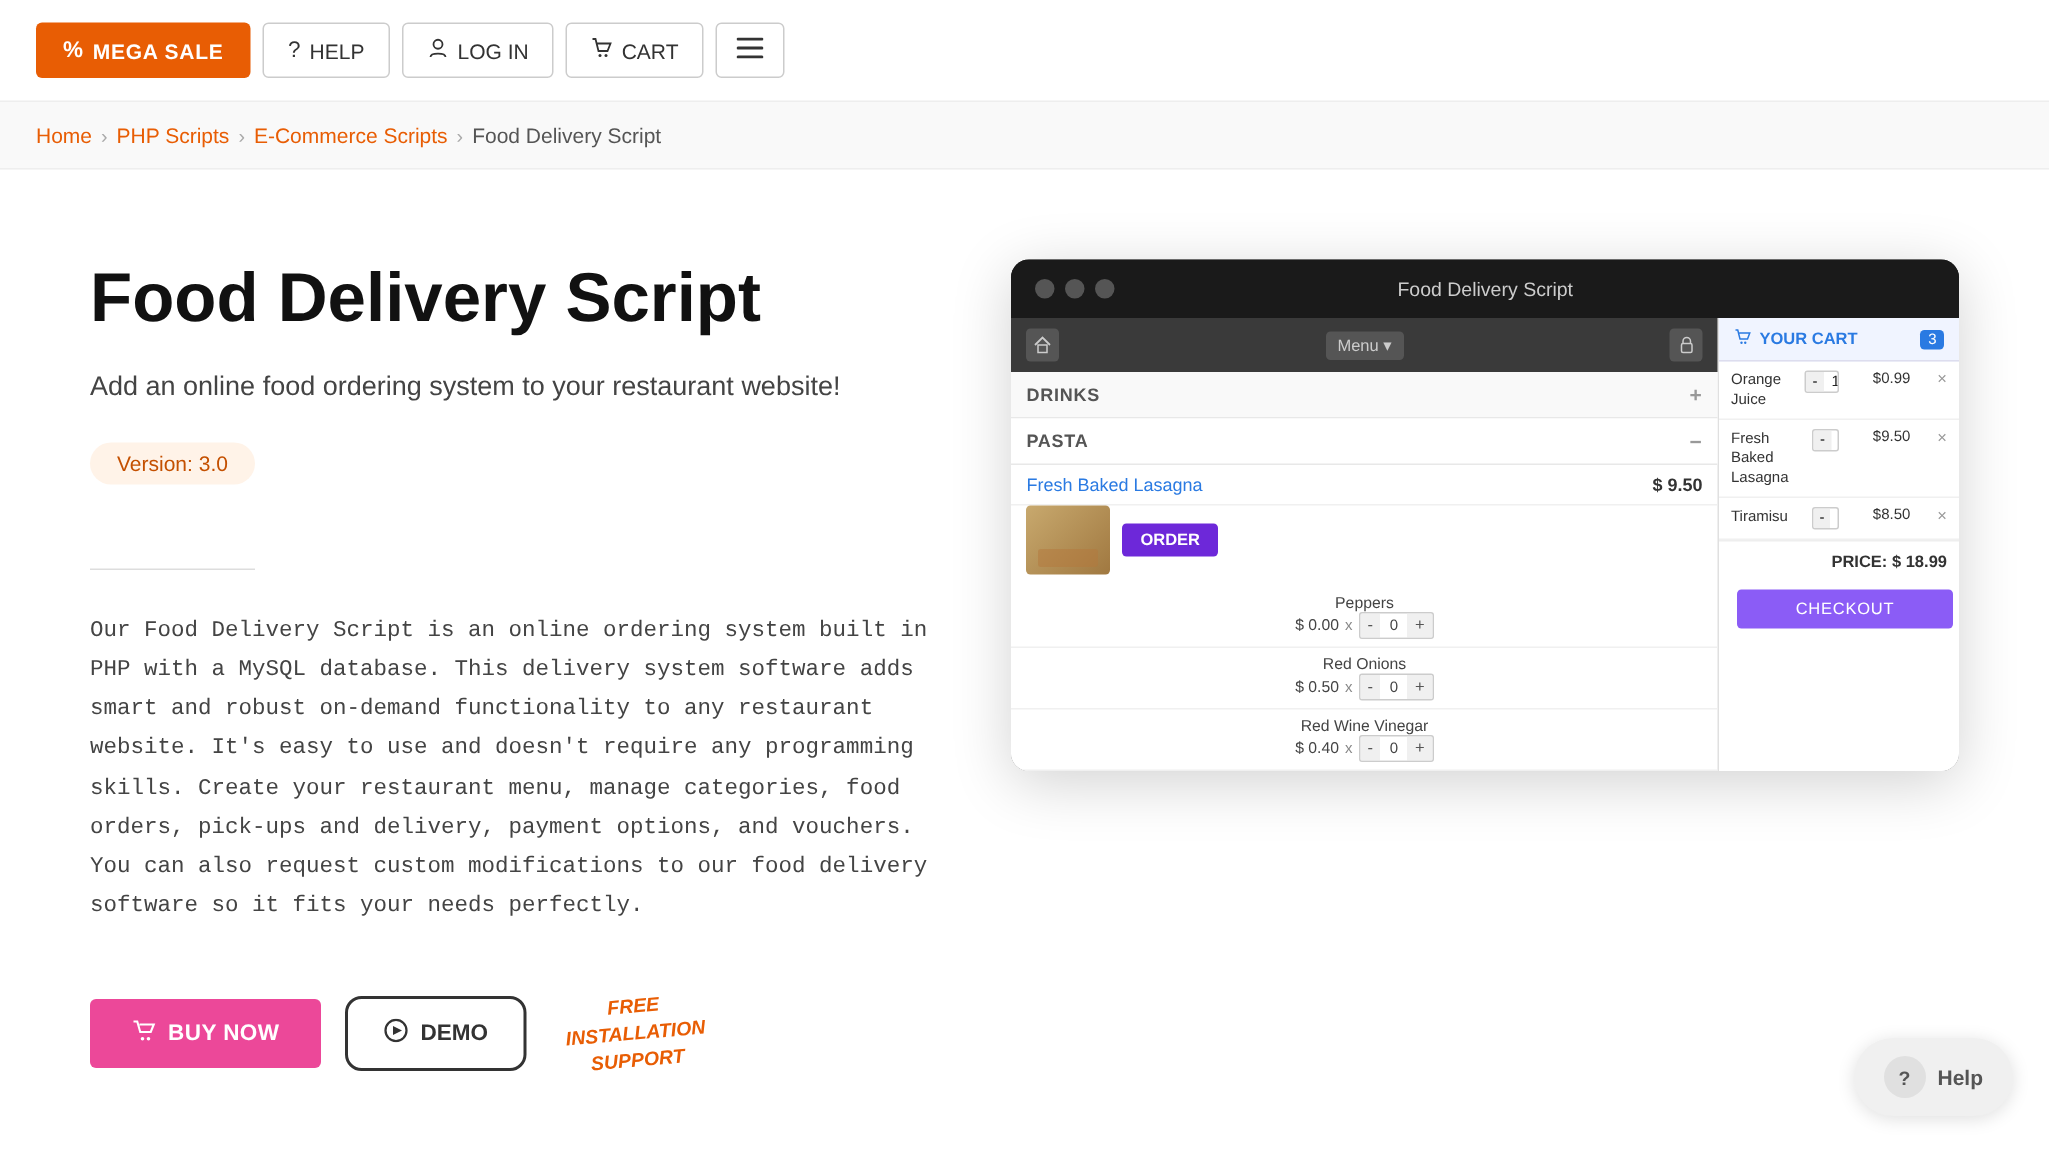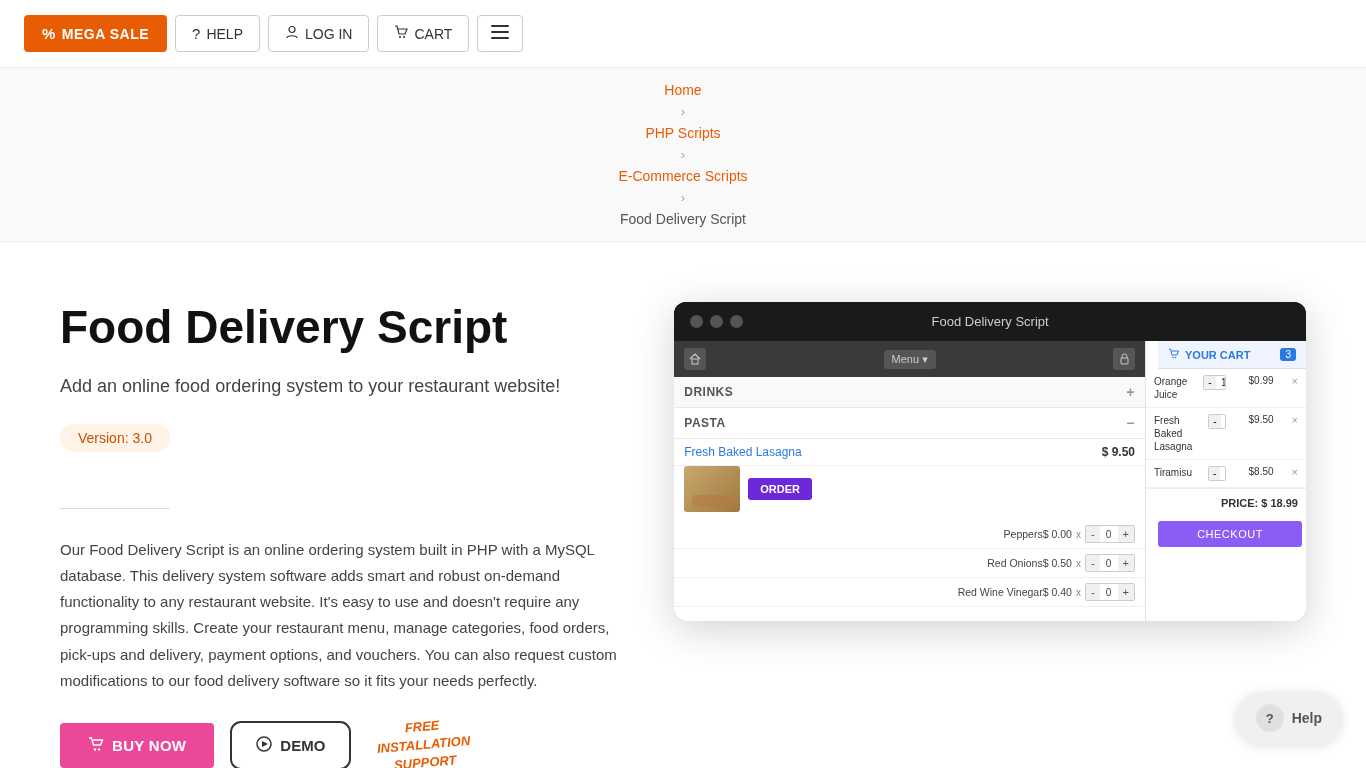--- a/index.html
+++ b/index.html
@@ -77,21 +77,20 @@
 
     
     .breadcrumb {
       display: flex;
       align-items: center;
       gap: 6px;
       padding: 14px 24px;
       background: #f9f9f9;
       border-bottom: 1px solid #eee;
       font-size: 14px;
-      flex-direction: column;
     }
     .breadcrumb a { color: #e85d04; text-decoration: none; }
     .breadcrumb .sep { color: #aaa; font-size: 13px; }
     .breadcrumb .current { color: #555; }
 
     
     .main {
       display: flex;
       align-items: flex-start;
       gap: 40px;
@@ -133,21 +132,22 @@
     .divider {
       border: none;
       border-top: 1.5px solid #ddd;
       margin: 28px 0;
       width: 110px;
     }
     .description {
       font-size: 15px;
       color: #444;
       line-height: 1.75;
-      margin-bottom: 24px;
+      margin-bottom: 44px;
+      font-family: Liberation Mono, monospace;
     }
     .action-row {
       display: flex;
       align-items: center;
       gap: 16px;
       flex-wrap: wrap;
     }
     .buy-now-btn {
       background: #ec4899;
       color: #fff;
@@ -350,20 +350,21 @@
       cursor: pointer;
     }
     .addon-row {
       padding: 5px 10px;
       display: flex;
       align-items: center;
       justify-content: flex-end;
       font-size: 10.5px;
       border-bottom: 1px solid #f0f0f0;
       color: #444;
+      flex-direction: column;
     }
     .addon-controls {
       display: flex;
       align-items: center;
       gap: 4px;
     }
     .addon-x { color: #888; font-size: 10px; }
     .qty-box {
       display: flex;
       align-items: center;
@@ -394,21 +395,20 @@
       flex-shrink: 0;
       padding: 0;
     }
     .cart-header {
       background: #f0f4ff;
       padding: 7px 10px;
       display: flex;
       align-items: center;
       justify-content: space-between;
       border-bottom: 1px solid #dde;
-      margin-left: 12px;
     }
     .cart-title {
       color: #2a7ae2;
       font-size: 11px;
       font-weight: 700;
       display: flex;
       align-items: center;
       gap: 5px;
     }
     .cart-count {

